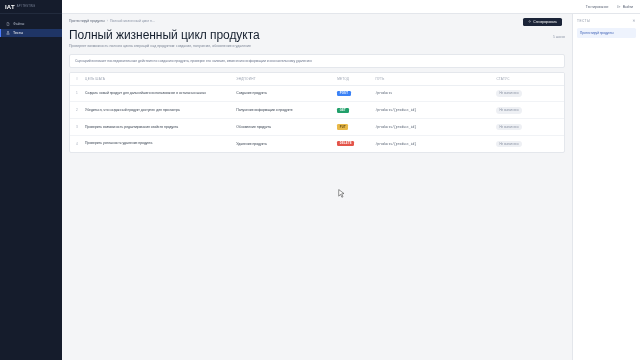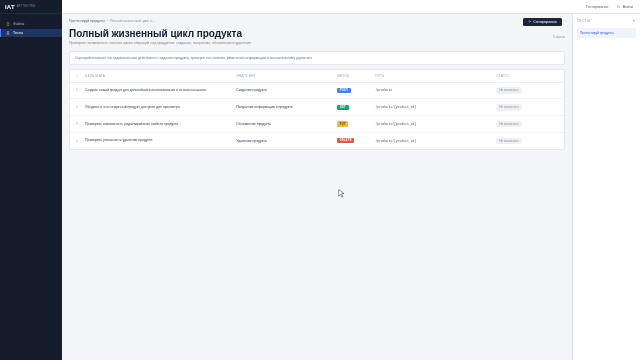--- a/index.html
+++ b/index.html
@@ -49,21 +49,21 @@
   .body-wrap { flex:1; display:flex; min-height:0; }
   .content { flex:1; padding:5px 7px 0 7px; min-width:0; }
 
   .crumbs { display:flex; align-items:center; gap:2px; font-size:3.4px; color:#7b8598; margin-bottom:5px; }
   .crumb-link { color:#5b6476; }
   .crumb-sep { color:#aab2c0; }
   .crumb-cur { color:#8a93a5; }
 
   .title-row { display:flex; align-items:flex-start; justify-content:space-between; gap:6px; }
   .title-block { min-width:0; }
-  .page-title { font-size:10px; font-weight:bold; color:#16202f; letter-spacing:-.05px; }
+  .page-title { font-size:12px; font-weight:normal; color:#16202f; letter-spacing:-.05px; }
   .page-sub { font-size:3.5px; color:#7c8596; margin-top:2.4px; }
   .steps-count { font-size:3.3px; color:#8e97a8; white-space:nowrap; padding-top:7px; }
 
   .gen-btn {
     position:absolute; right:78px; top:18px;
     height:7.5px; padding:0 5px; border-radius:1.6px;
     background:#1b2438; color:#ffffff; font-size:3.4px;
     display:flex; align-items:center; gap:2px; white-space:nowrap;
   }
   .gen-btn svg { width:3.3px; height:3.3px; display:block; }

